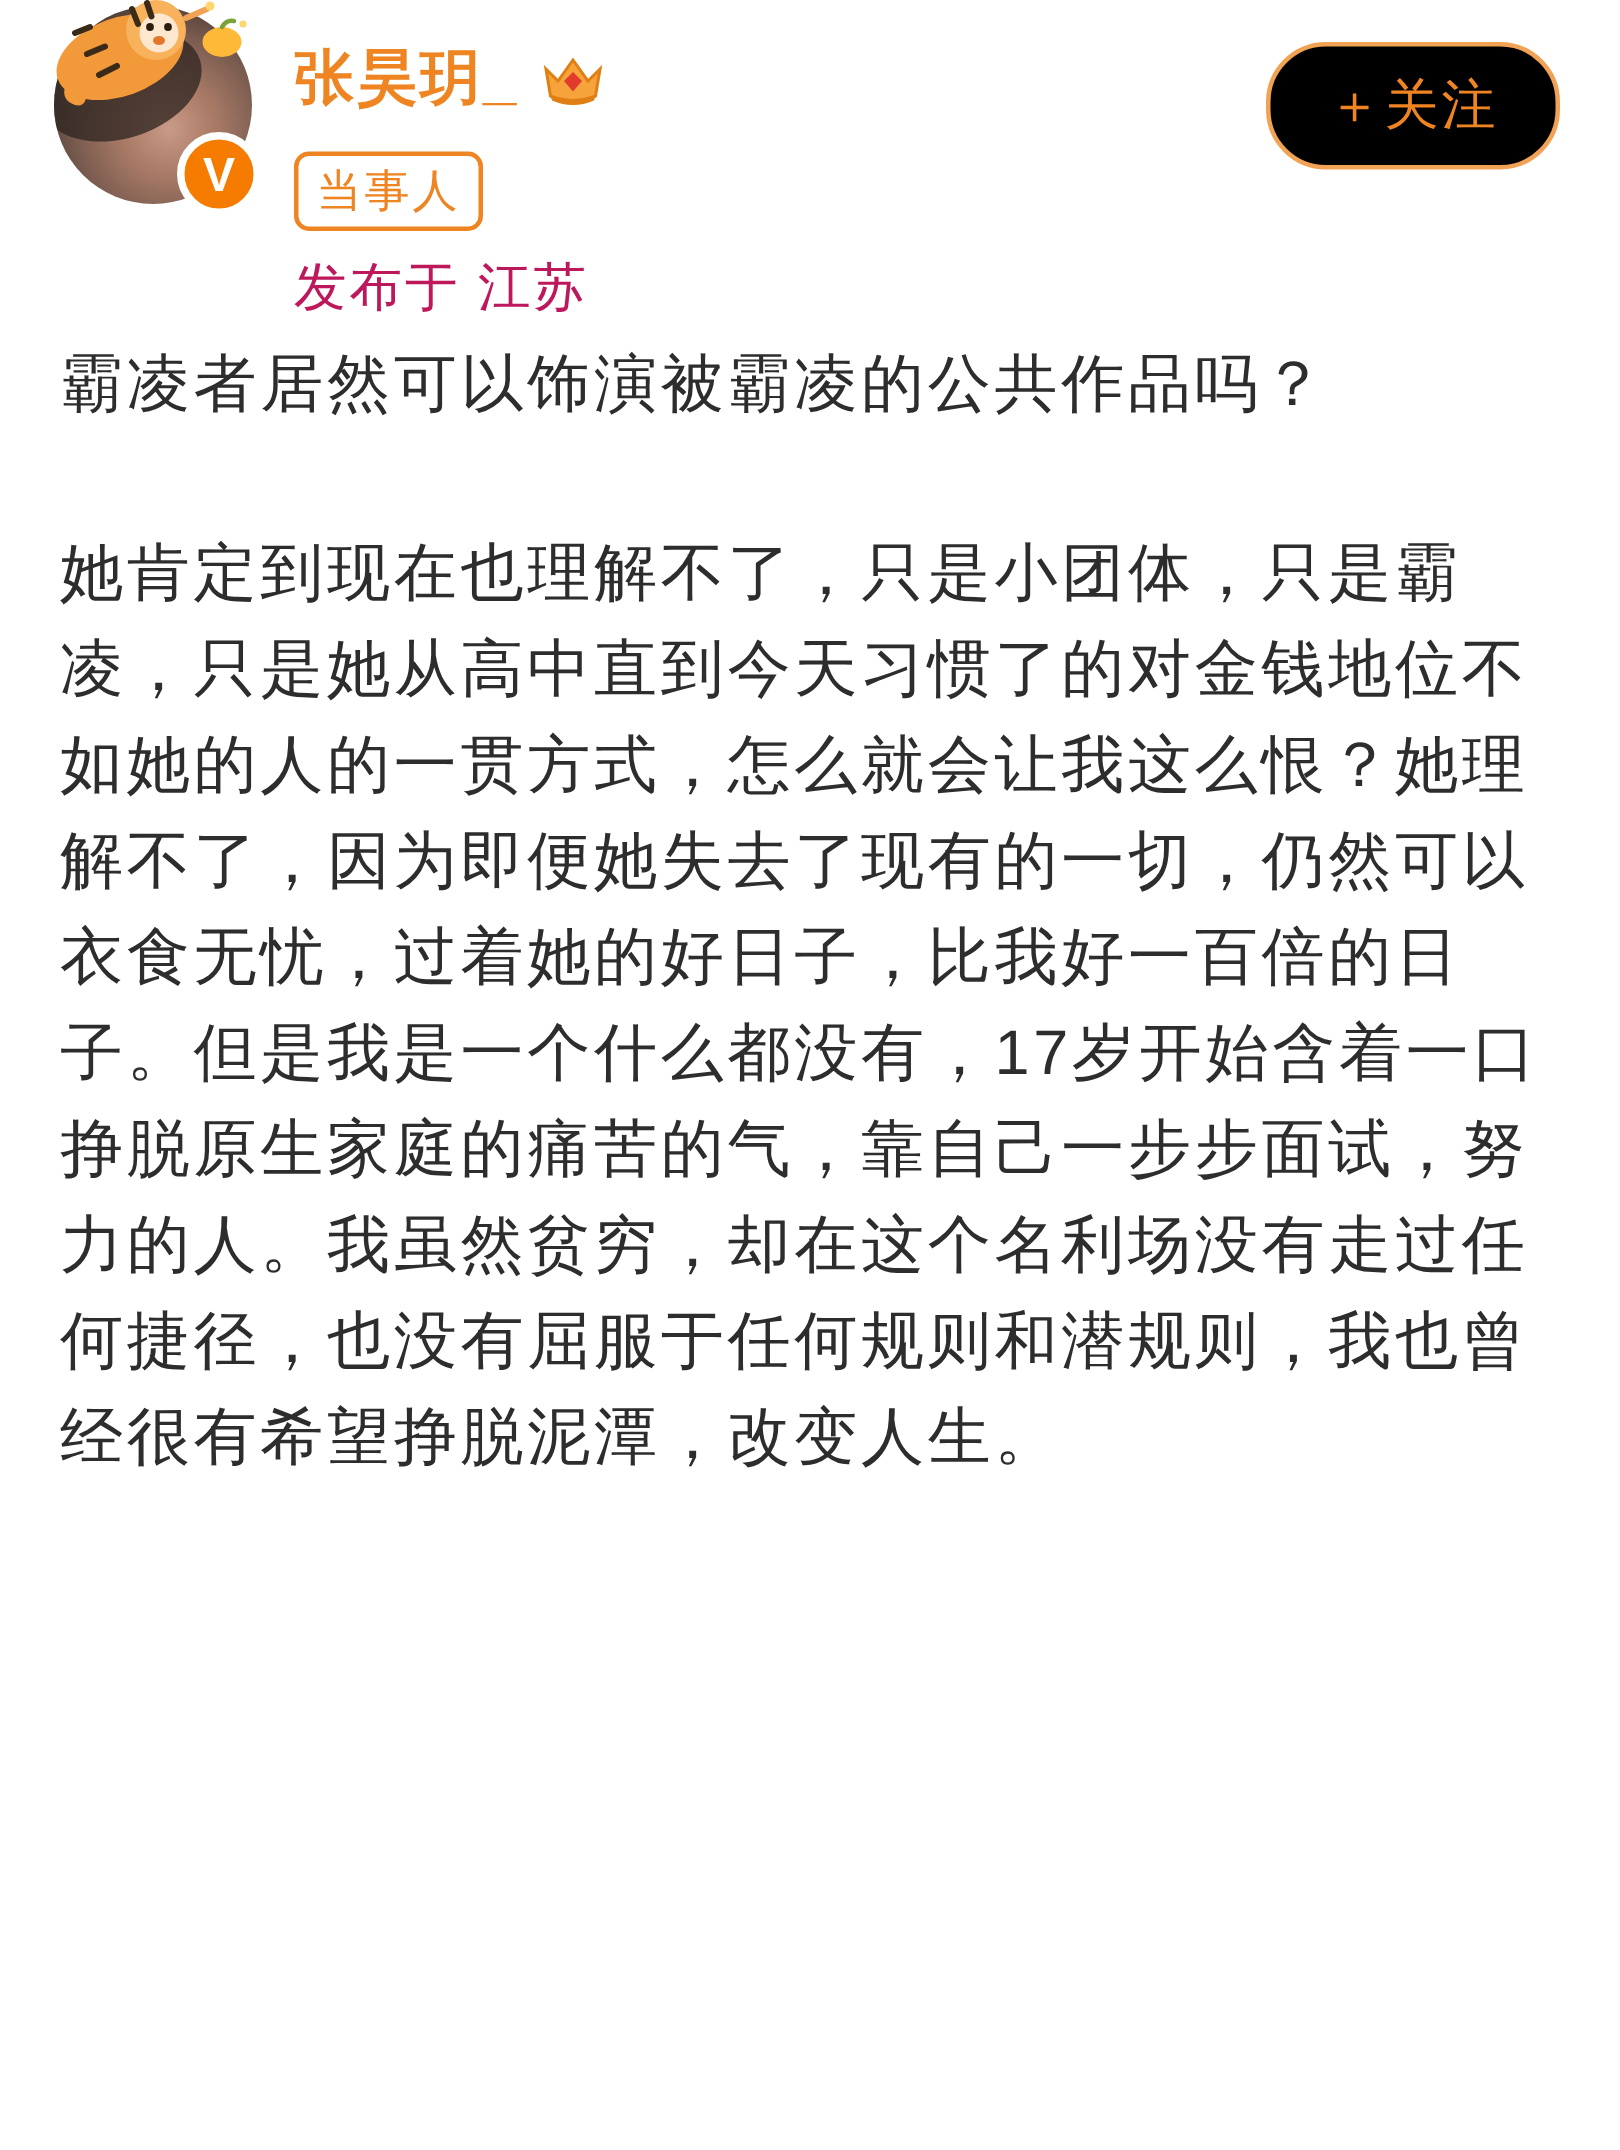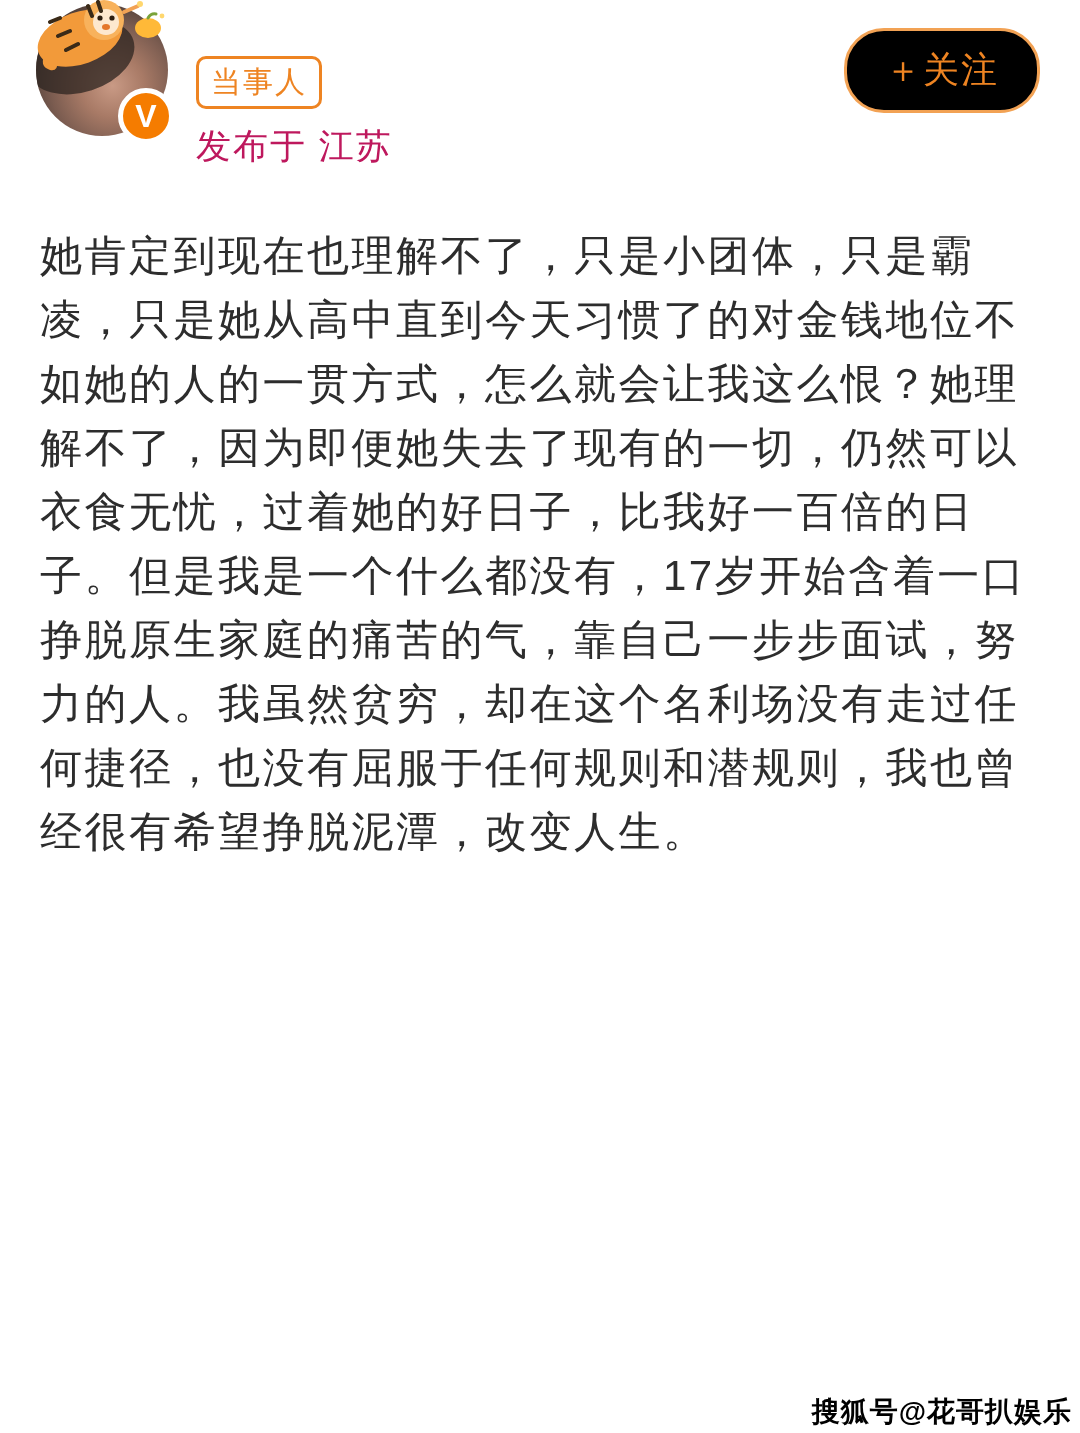--- a/index.html
+++ b/index.html
@@ -32,21 +32,21 @@
     position:absolute; right:-6px; bottom:-8px;
     width:56px; height:56px; border-radius:50%;
     background:#f57c00; border:5px solid #ffffff;
     color:#fff; font-weight:bold; font-size:32px;
     display:flex; align-items:center; justify-content:center;
   }
   .header-info { margin-left:160px; padding-top:18px; }
   .name-row { display:flex; align-items:center; gap:14px; }
   .username { color:#ee8422; font-size:40px; font-weight:bold; letter-spacing:2px; cursor:pointer; }
   .crown { width:44px; height:40px; }
-  .meta-row { display:flex; align-items:center; margin-top:32px; gap:12px; }
+  .meta-row { display:flex; align-items:center; margin-top:22px; gap:12px; }
   .party-badge {
     color:#ee8422; border:3px solid #ee8422; border-radius:10px;
     font-size:30px; padding:3px 12px; letter-spacing:2px; white-space:nowrap;
   }
   .meta-text { color:#9d9d9d; font-size:35px; letter-spacing:1px; white-space:nowrap; overflow:hidden; }
   .loc-row { margin-top:14px; color:#be185d; font-size:35px; letter-spacing:2px; }
   .follow-btn {
     position:absolute; right:40px; top:28px;
     background:#000000; border:3px solid #f2a254; border-radius:40px;
     color:#ee8422; font-size:36px; letter-spacing:2px;
@@ -98,29 +98,38 @@
       <svg class="tangerine-deco" viewBox="0 0 34 30">
         <ellipse cx="16" cy="18" rx="13" ry="10" fill="#ffb938"></ellipse>
         <path d="M16 8 q3 -5 8 -4" stroke="#7aa33a" stroke-width="3" fill="none" stroke-linecap="round"></path>
         <circle cx="30" cy="6" r="2.4" fill="#ffd76e"></circle>
       </svg>
 
       <div class="v-badge">V</div>
     </div>
 
     <div class="header-info">
+      <div class="name-row">
+        <span class="username">张昊玥_</span>
+
+        <svg class="crown" viewBox="0 0 44 40">
+          <path d="M4 14 L12 22 L22 8 L32 22 L40 14 L37 32 Q22 38 7 32 Z" fill="#f6a33c" stroke="#e07f14" stroke-width="2"></path>
+          <path d="M7 32 Q22 38 37 32 L36 35 Q22 41 8 35 Z" fill="#e07f14"></path>
+          <path d="M22 16 l6 6 -6 7 -6 -7 Z" fill="#e23b2e"></path>
+        </svg>
+      </div>
 
       <div class="meta-row">
         <span class="party-badge">当事人</span>
       </div>
 
       <div class="loc-row">发布于 江苏</div>
     </div>
 
     <button class="follow-btn">＋关注</button>
   </div>
 
   <div class="post-body">
+    <p>霸凌者居然可以饰演被霸凌的公共作品吗？</p>
     <p>她肯定到现在也理解不了，只是小团体，只是霸凌，只是她从高中直到今天习惯了的对金钱地位不如她的人的一贯方式，怎么就会让我这么恨？她理解不了，因为即便她失去了现有的一切，仍然可以衣食无忧，过着她的好日子，比我好一百倍的日子。但是我是一个什么都没有，17岁开始含着一口挣脱原生家庭的痛苦的气，靠自己一步步面试，努力的人。我虽然贫穷，却在这个名利场没有走过任何捷径，也没有屈服于任何规则和潜规则，我也曾经很有希望挣脱泥潭，改变人生。</p>
   </div>
 
-  <div class="watermark">搜狐号@花哥扒娱乐</div>
 </div>
 
 </body></html>

